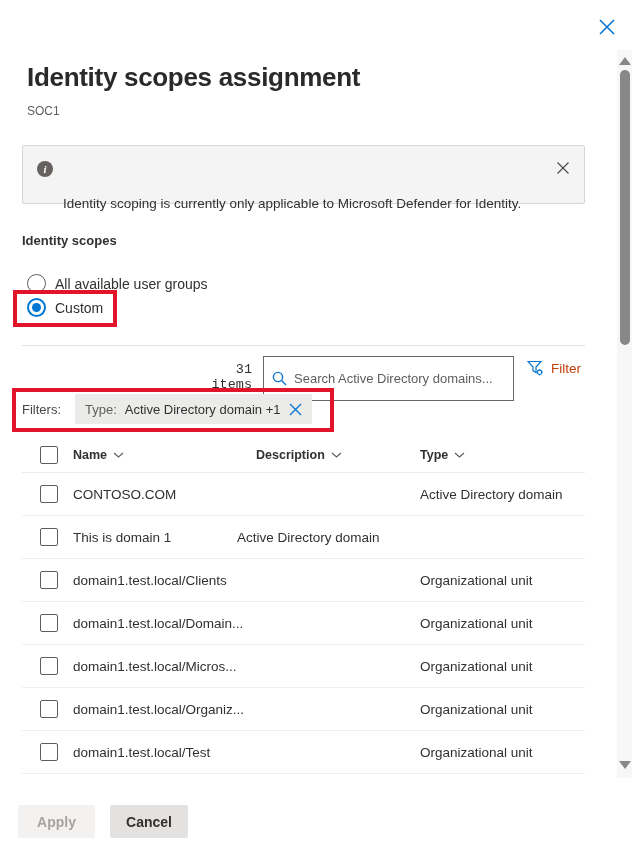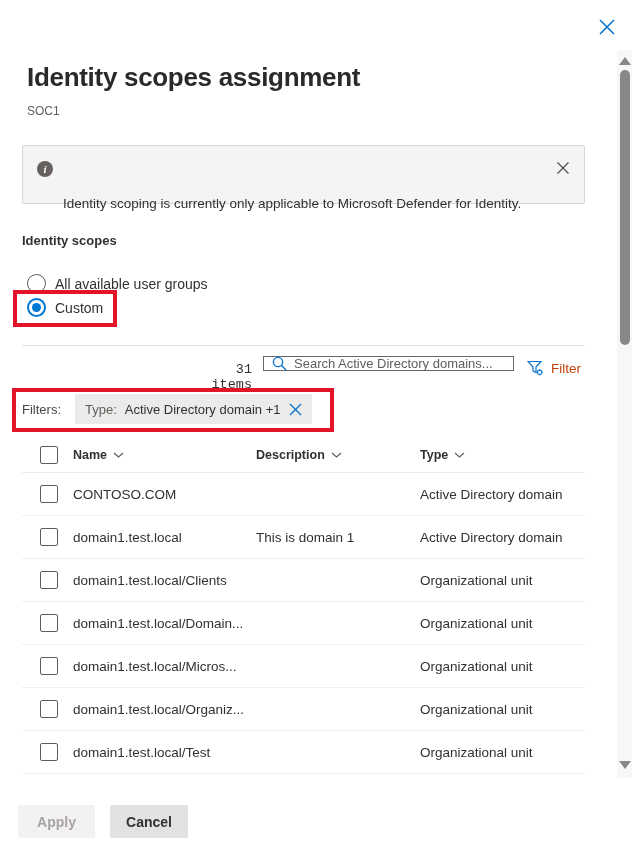--- a/index.html
+++ b/index.html
@@ -32,21 +32,21 @@
             margin:-4.5px 0 0 -4.5px; border-radius:50%; background:var(--accent); }
 
   .red-box { position:absolute; border:4px solid var(--annotation-red); z-index:6; pointer-events:none; }
   .red-box.custom { left:13px; top:290px; width:104px; height:37px; }
   .red-box.filters { left:12px; top:388px; width:322px; height:44px; }
 
   .divider { position:absolute; left:22px; top:345px; width:563px; height:1px; background:#e4e2e0; }
 
   
   .items-count { position:absolute; left:196px; top:362px; width:56px; font-size:13.5px; color:#323130; text-align:right;font-family:Liberation Mono, monospace; }
-  .search-box { position:absolute; left:263px; top:356px; width:251px; height:15px; background:#fff;
+  .search-box { position:absolute; left:263px; top:356px; width:251px; height:45px; background:#fff;
             border:1px solid #696765; display:flex; align-items:center; padding:0 8px; }
   .search-box input { border:none; outline:none; flex:1; font-size:13px; font-family:"Liberation Sans", sans-serif;
             color:#323130; background:transparent; min-width:0; }
   .search-box input::placeholder { color:#605e5c; opacity:1; }
   .search-ic { margin-right:7px; flex:0 0 auto; display:flex; }
   .filter-btn { position:absolute; left:527px; top:360px; display:flex; align-items:center; gap:7px; cursor:pointer; }
   .filter-btn .lbl { font-size:13.5px; color:#c2410c; }
 
   
   .filters-label { position:absolute; left:22px; top:402px; font-size:13px; color:#484644; }
@@ -182,21 +182,20 @@
     </div>
     <div>
         <div class="trow">
           <span class="checkbox"></span>
           <span class="cell col-name">CONTOSO.COM</span>
           <span class="cell col-desc"></span>
           <span class="cell col-type">Active Directory domain</span>
         </div>
         <div class="trow">
           <span class="checkbox"></span>
-          <span class="cell col-name">domain1.test.local</span>
           <span class="cell col-desc">This is domain 1</span>
           <span class="cell col-type">Active Directory domain</span>
         </div>
         <div class="trow">
           <span class="checkbox"></span>
           <span class="cell col-name">domain1.test.local/Clients</span>
           <span class="cell col-desc"></span>
           <span class="cell col-type">Organizational unit</span>
         </div>
         <div class="trow">

